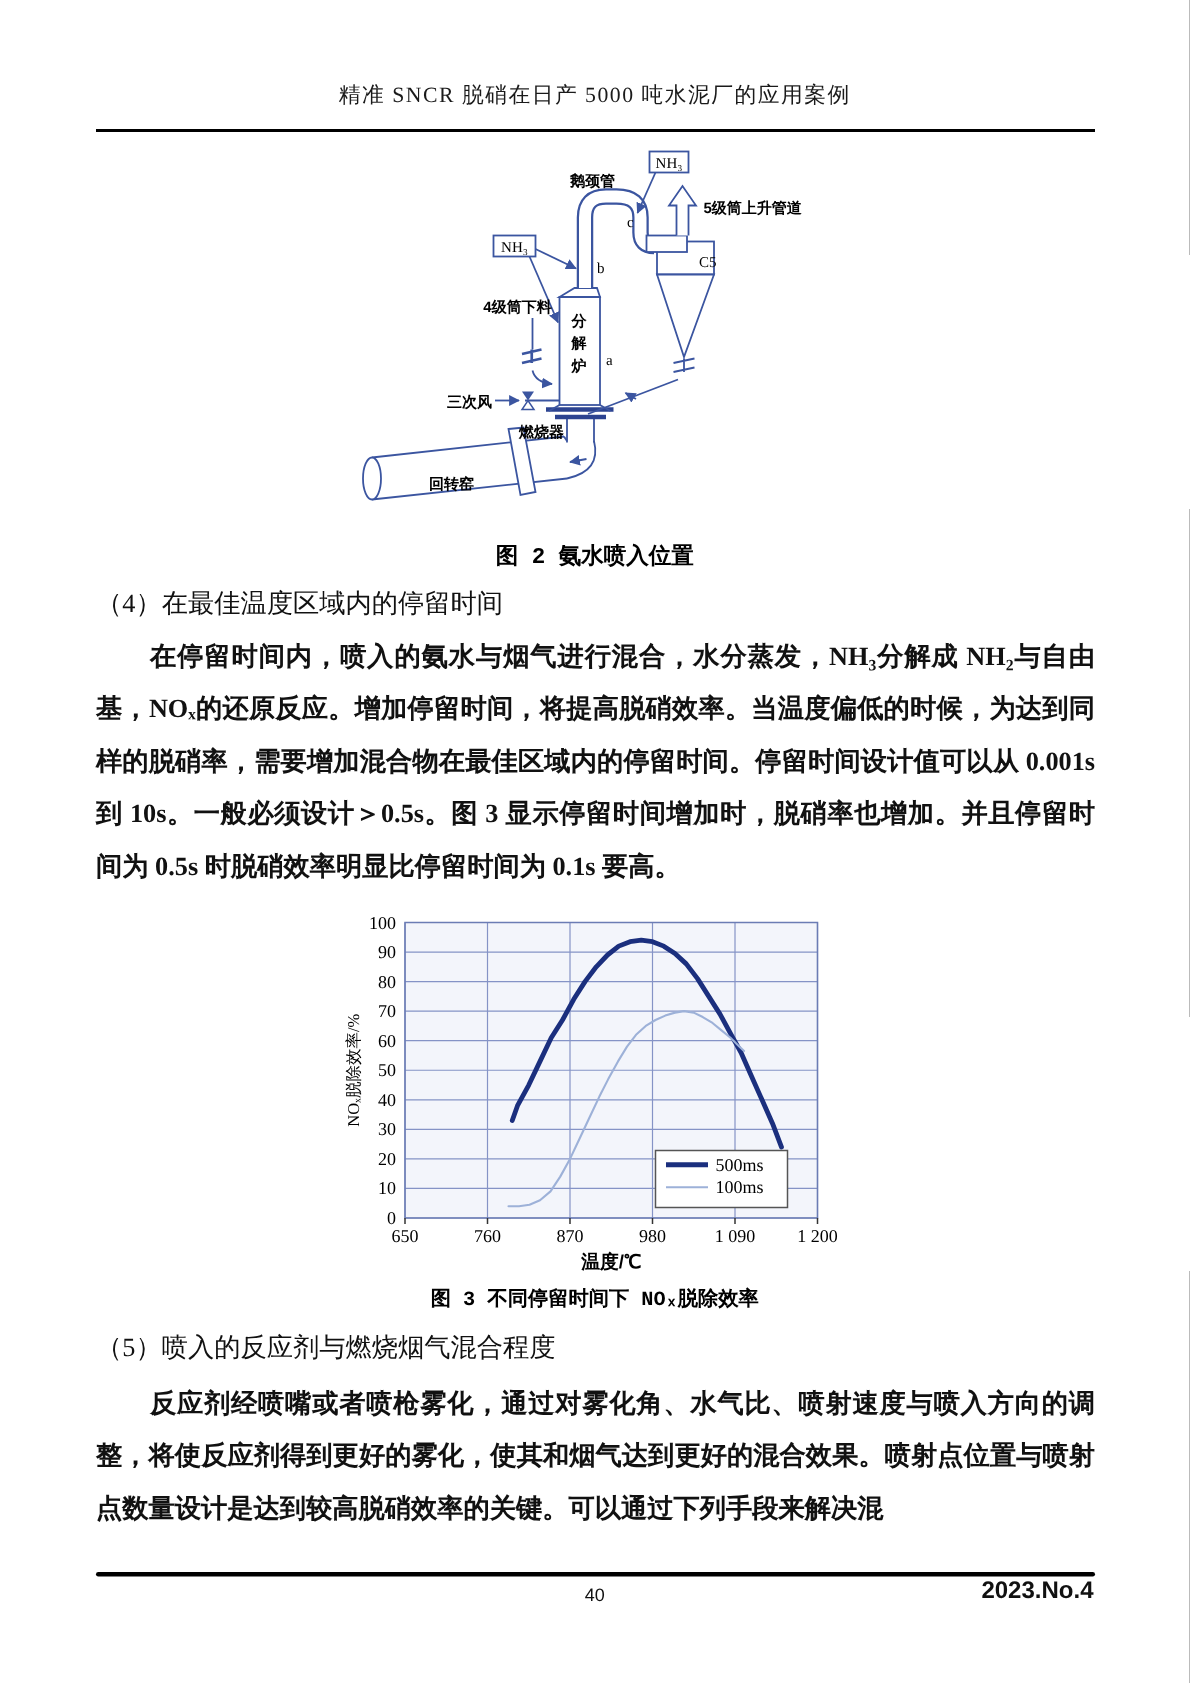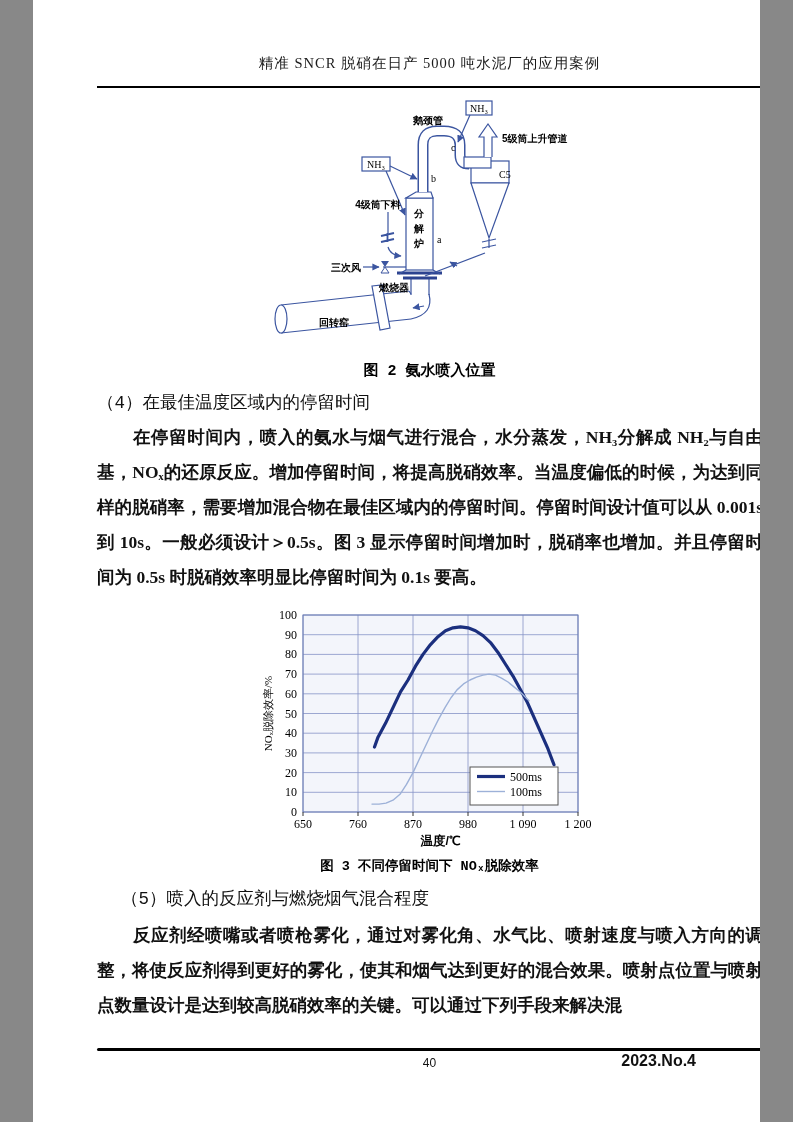--- a/index.html
+++ b/index.html
@@ -1,27 +1,27 @@
 <!DOCTYPE html>
 <html><head>
 <meta charset="utf-8">
 <style>
   html,body{margin:0;padding:0;background:#888;}
-  #page{position:relative;width:727px;height:1122px;background:#ffffff;margin:0 auto;
+  #page{position:relative;width:793px;height:1122px;background:#ffffff;margin:0 auto;
         font-family:"Liberation Serif", serif;color:#111;overflow:hidden;}
   .abs{position:absolute;}
   #header-title{top:54px;left:0;width:793px;text-align:center;font-size:14.5px;letter-spacing:1px;color:#1a1a1a;}
   #header-rule{top:86px;left:64px;width:666px;height:2px;background:#000;}
   #fig2-svg{top:95px;left:228px;}
   .fig-caption{left:0;width:793px;text-align:center;font-family:Liberation Mono, monospace;font-weight:bold;color:#000;}
   #fig2-caption{top:361px;font-size:15px;}
   #fig3-caption{top:857px;font-size:13.5px;}
-  .heading{left:64px;width:670px;font-size:17.5px;font-family:Liberation Mono, monospace;}
+  .heading{left:64px;width:670px;font-size:17.5px;}
   #sec4-heading{top:390px;}
-  #sec5-heading{top:886px;margin-left:24px;}
+  #sec5-heading{top:886px;}
   .para{left:64px;width:666px;font-size:17.5px;line-height:35px;text-align:justify;text-indent:36px;font-weight:bold;}
   #para4{top:420px;}
   #para5{top:918px;}
   #fig3-svg{top:605px;left:225px;}
   #footer-rule{top:1048px;left:64px;width:666px;height:3px;background:#000;border-radius:2px;}
   #footer-page{top:1056px;left:0;width:793px;text-align:center;font-family:"Liberation Sans",sans-serif;font-size:12px;}
   #footer-issue{top:1052px;right:64px;font-family:"Liberation Sans",sans-serif;font-size:16px;font-weight:bold;}
   text{fill:#000;}
   .dlbl{font-family:"Liberation Sans",sans-serif;font-size:10px;font-weight:bold;}
   .dsm{font-family:"Liberation Serif",serif;font-size:10px;}

